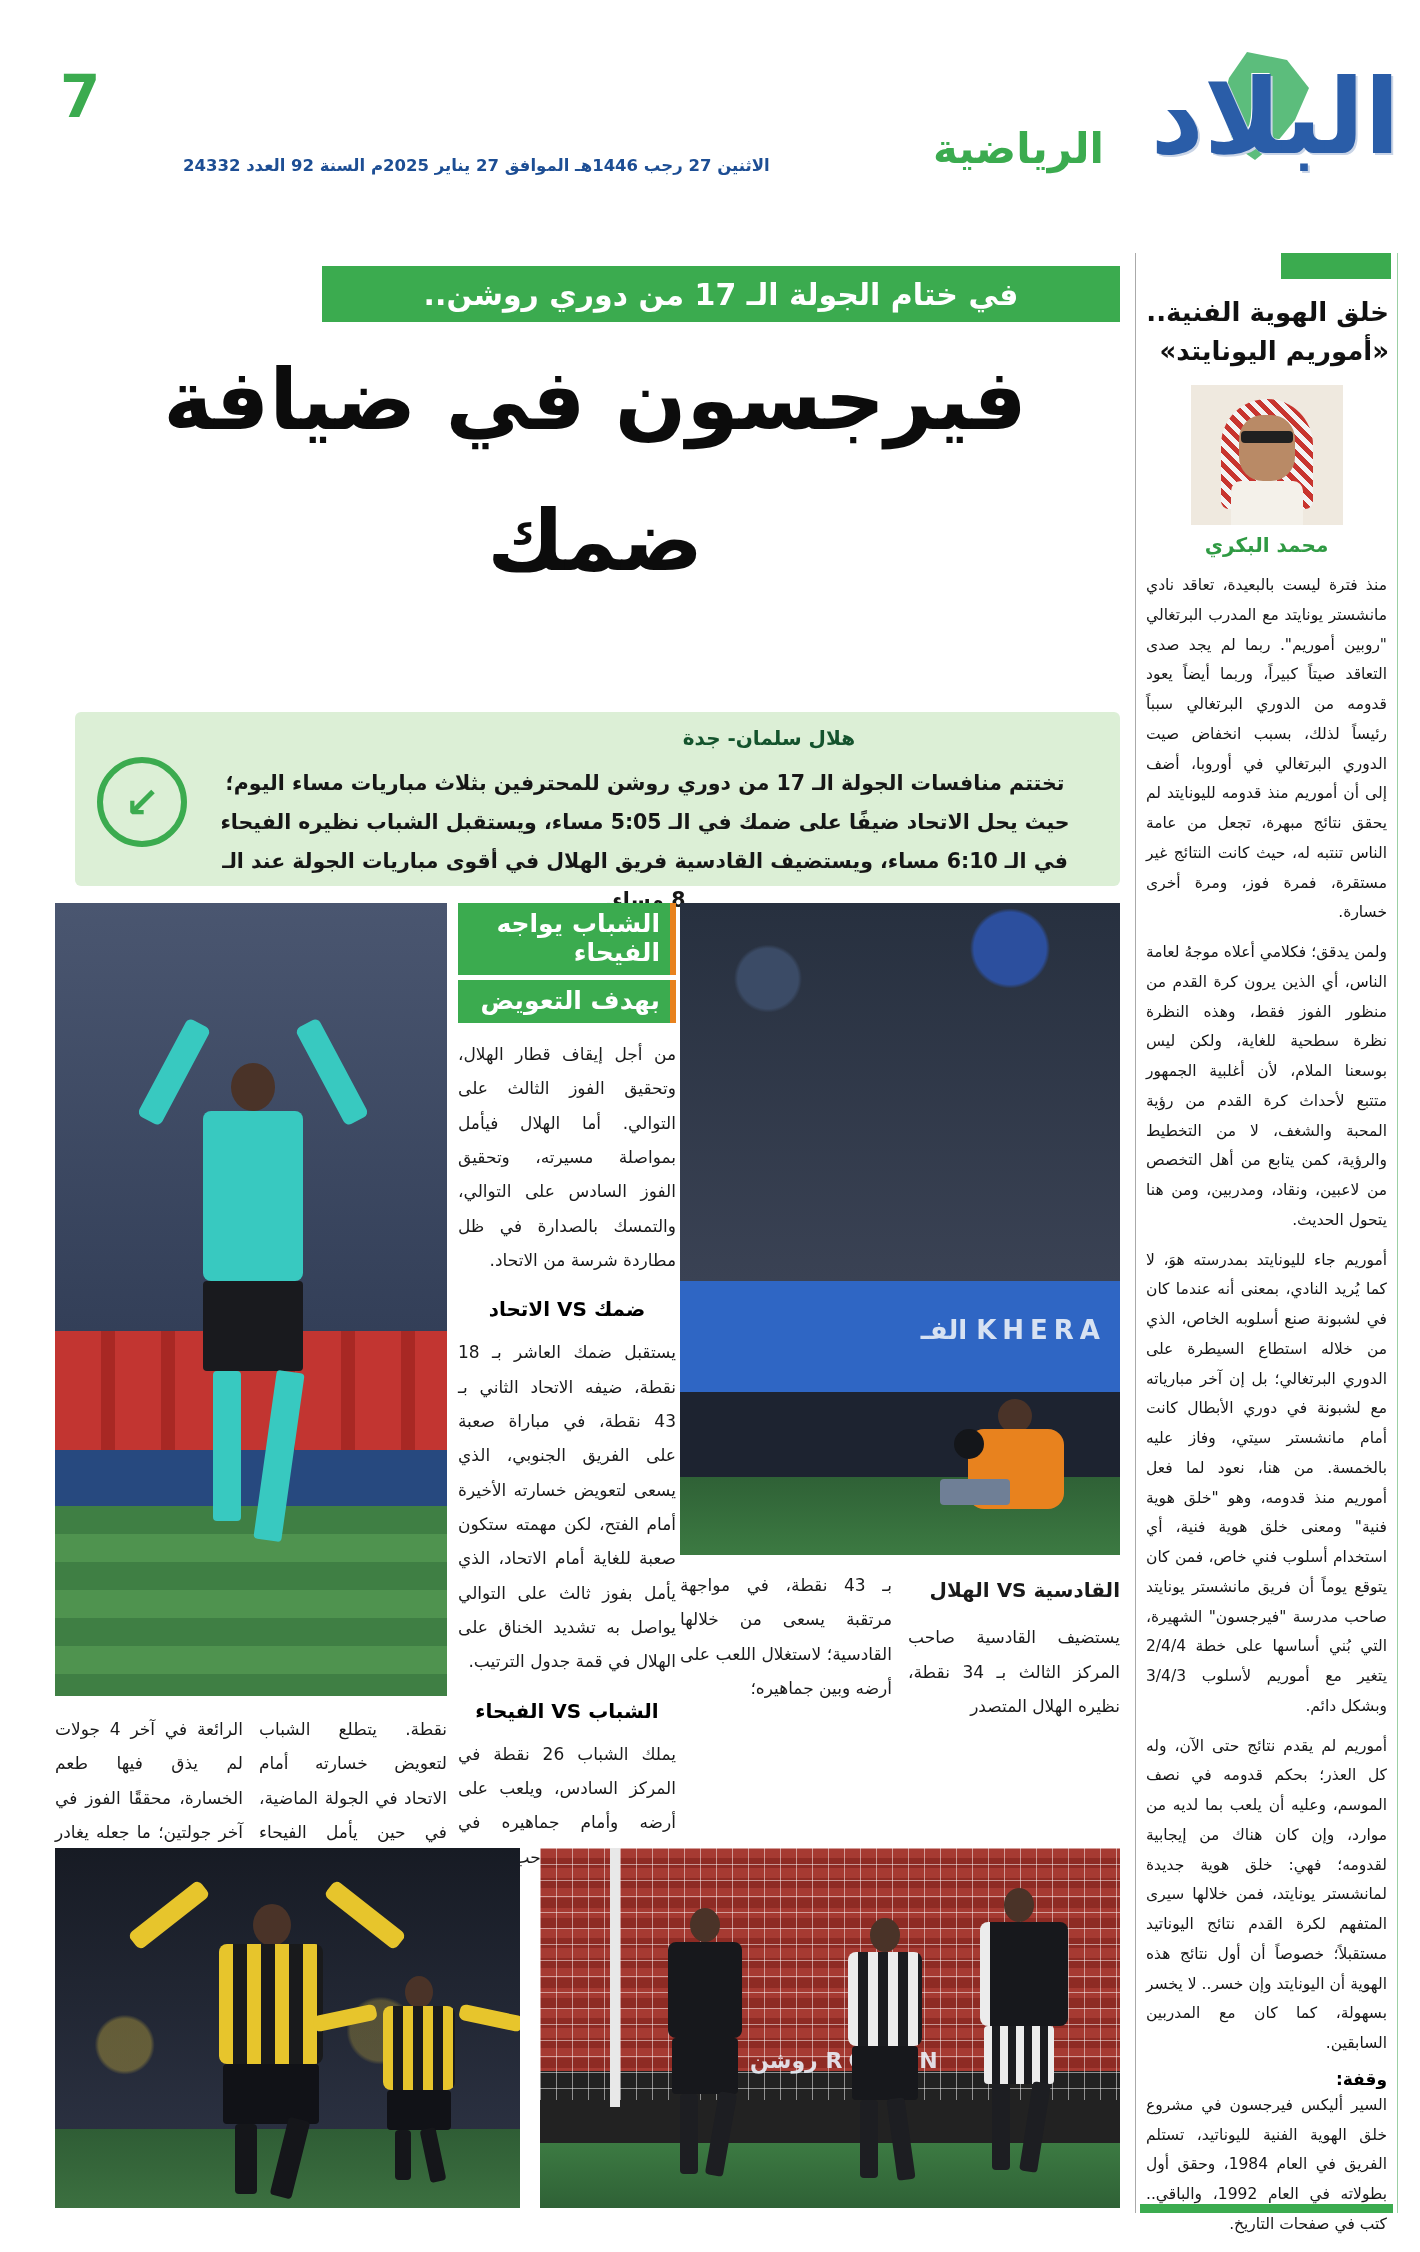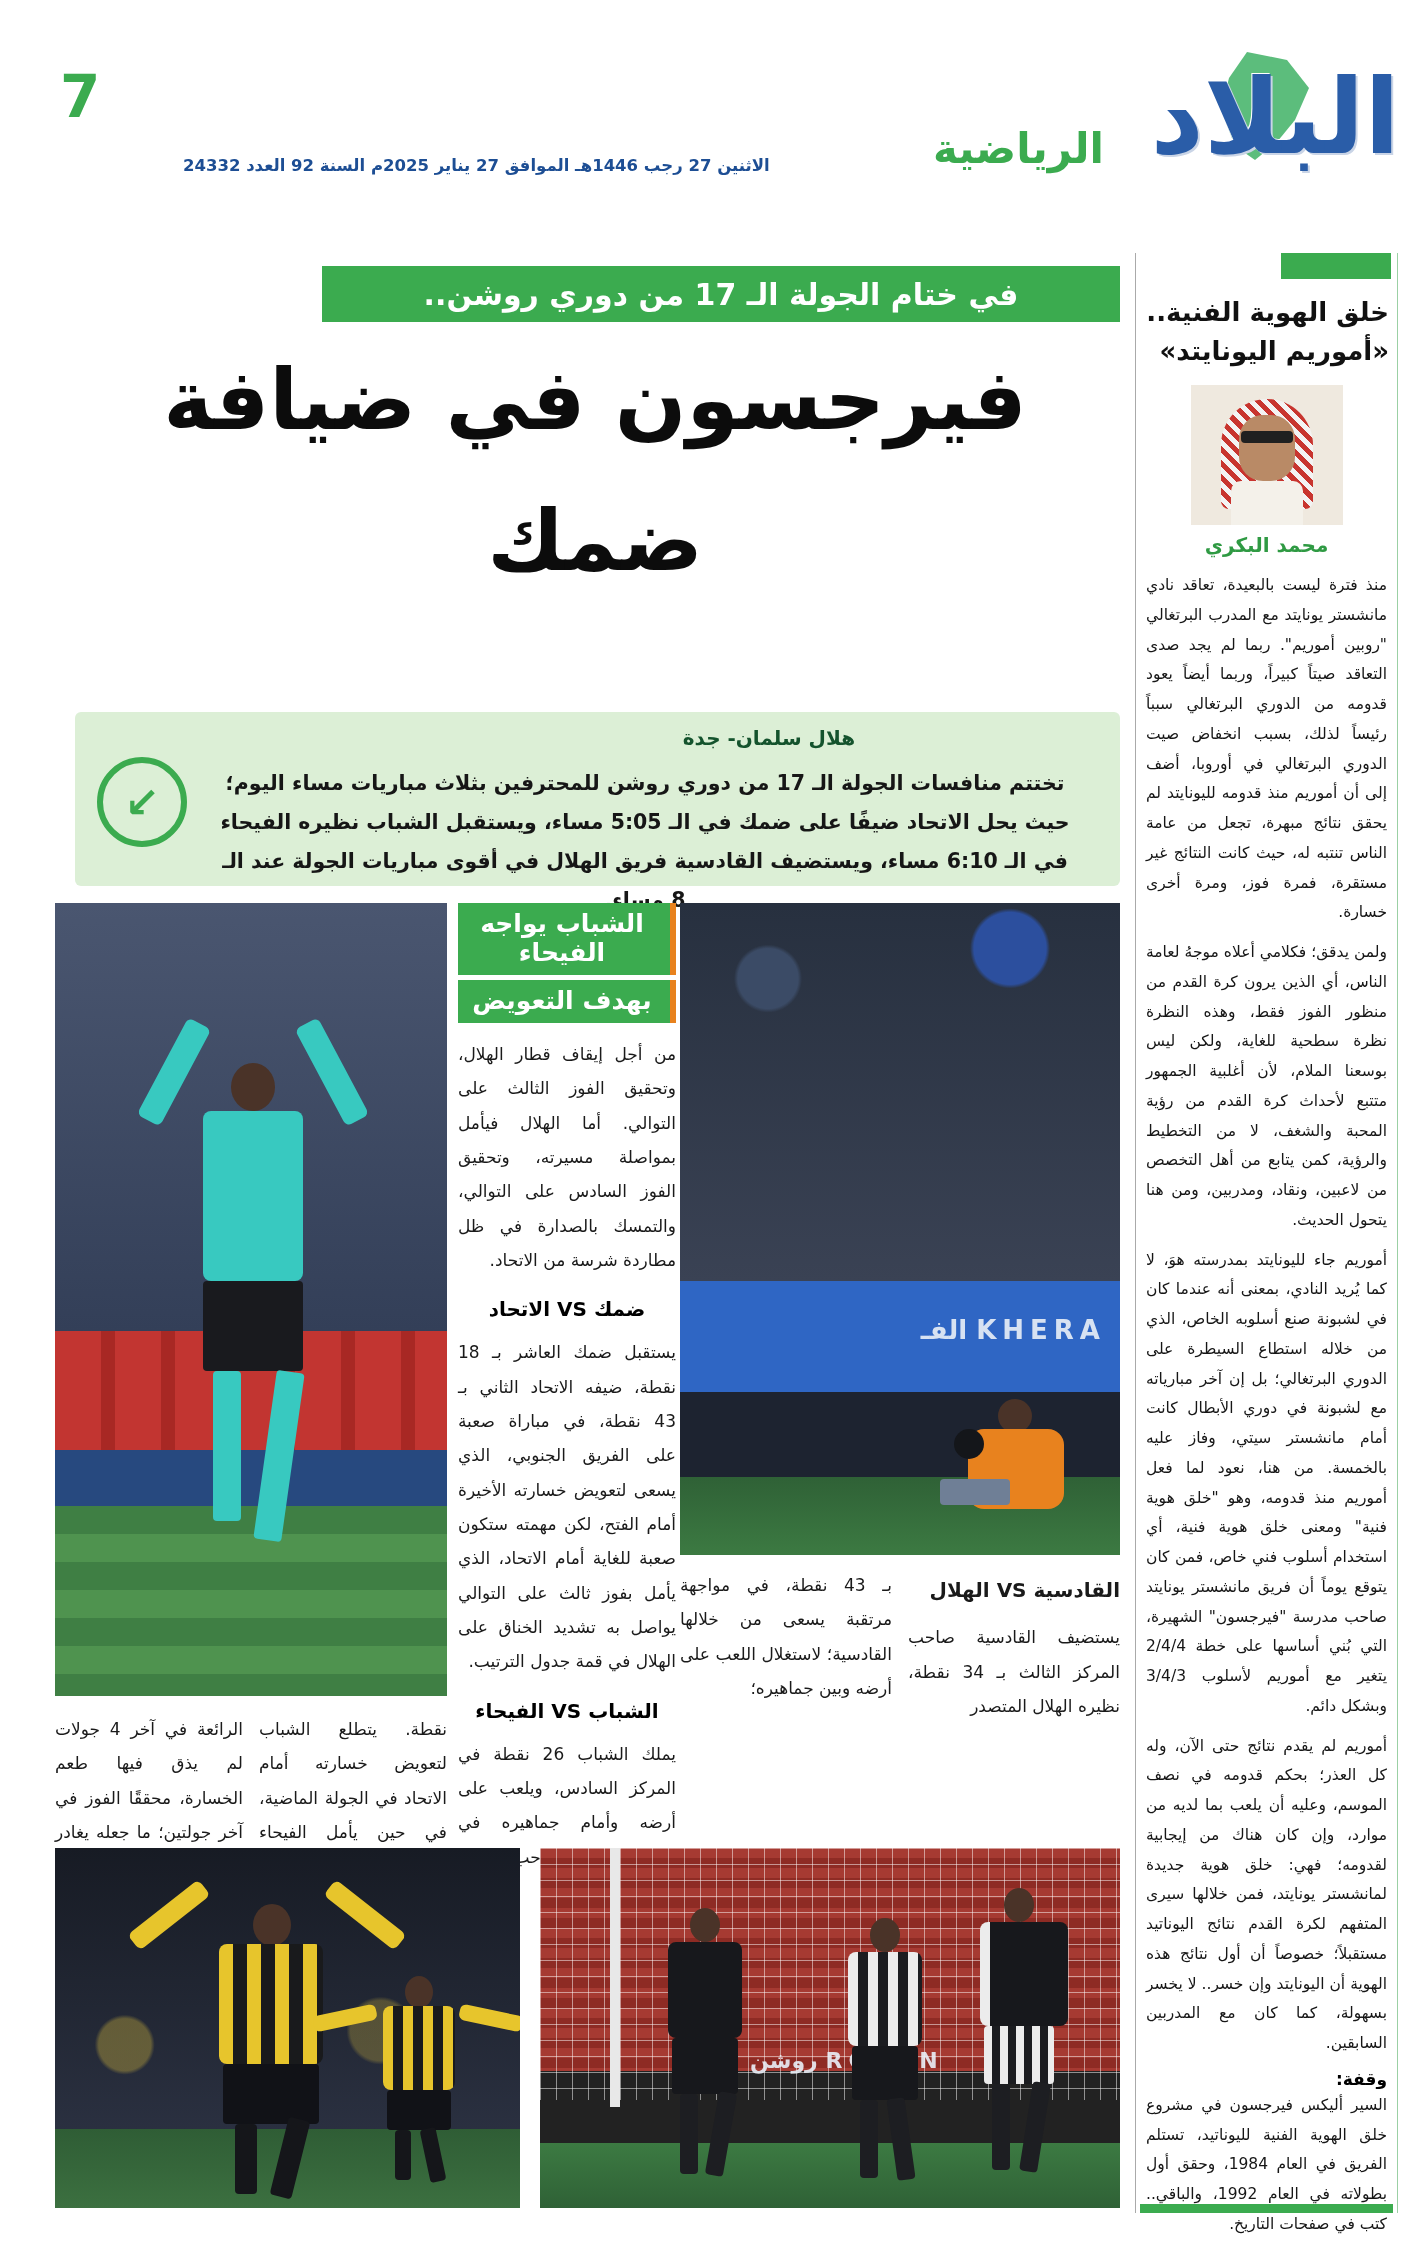--- a/index.html
+++ b/index.html
@@ -35,21 +35,21 @@
   .layer{position:absolute;left:0;right:0;}
   .fig{position:absolute;}
   .fig .head{position:absolute;border-radius:50%;background:#4a3328;}
   .fig .torso{position:absolute;border-radius:8px;}
   .fig .arm{position:absolute;border-radius:6px;}
   .fig .legs{position:absolute;border-radius:4px;}
   .board-text{position:absolute;color:#eaf0f8;font-weight:bold;letter-spacing:6px;opacity:.9;}
 
   
   .midcol{position:absolute;left:458px;top:903px;width:218px;}
-  .midlabel{background:#3bab4f;color:#fff;font-size:25px;font-weight:bold;text-align:center;
+  .midlabel{background:#3bab4f;color:#fff;font-size:25px;font-weight:bold;text-align:right;
             padding:6px 10px 8px 6px;border-right:6px solid #e8821e;margin-bottom:5px;}
   .midcol p{font-size:17px;line-height:2.02;text-align:justify;color:#1a1a1a;margin:14px 0;}
   .vs-head{font-size:20px;font-weight:bold;color:#000;text-align:center;margin:20px 0 6px;}
 
   
   .twocol{position:absolute;display:flex;gap:16px;}
   .twocol .c{flex:1;font-size:17px;line-height:2.02;text-align:justify;color:#1a1a1a;}
   .q-head{font-size:20px;font-weight:bold;margin:2px 0 10px;text-align:right;}
 
   

